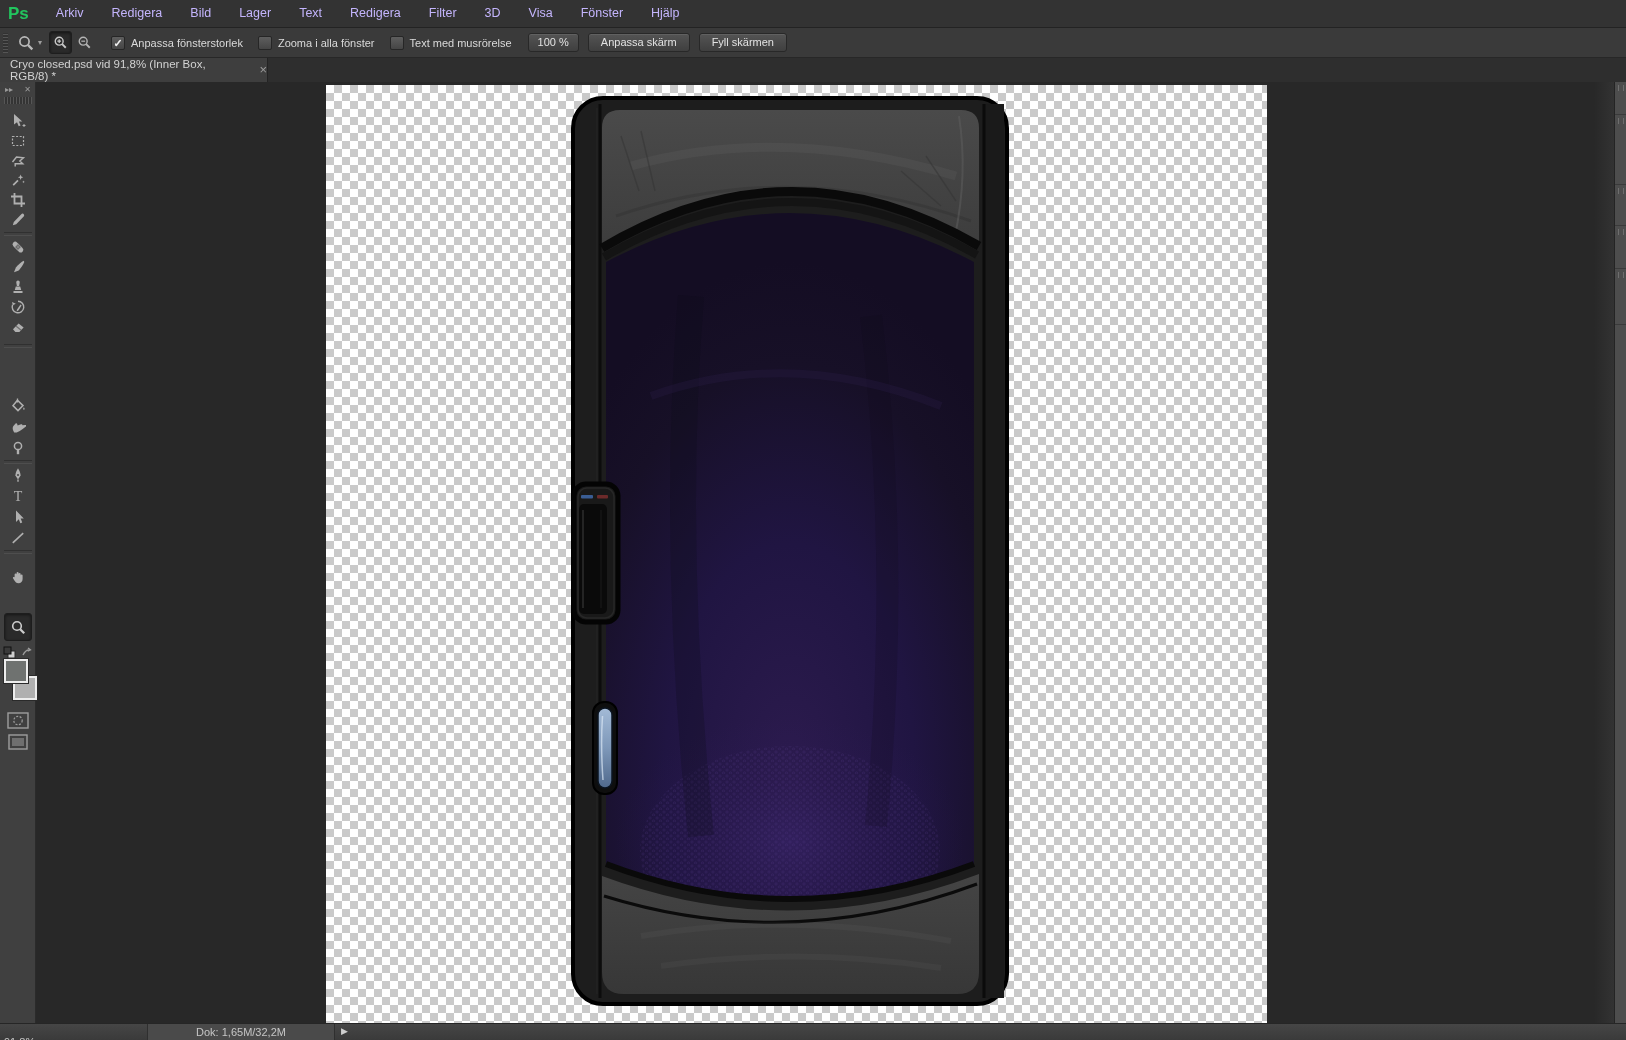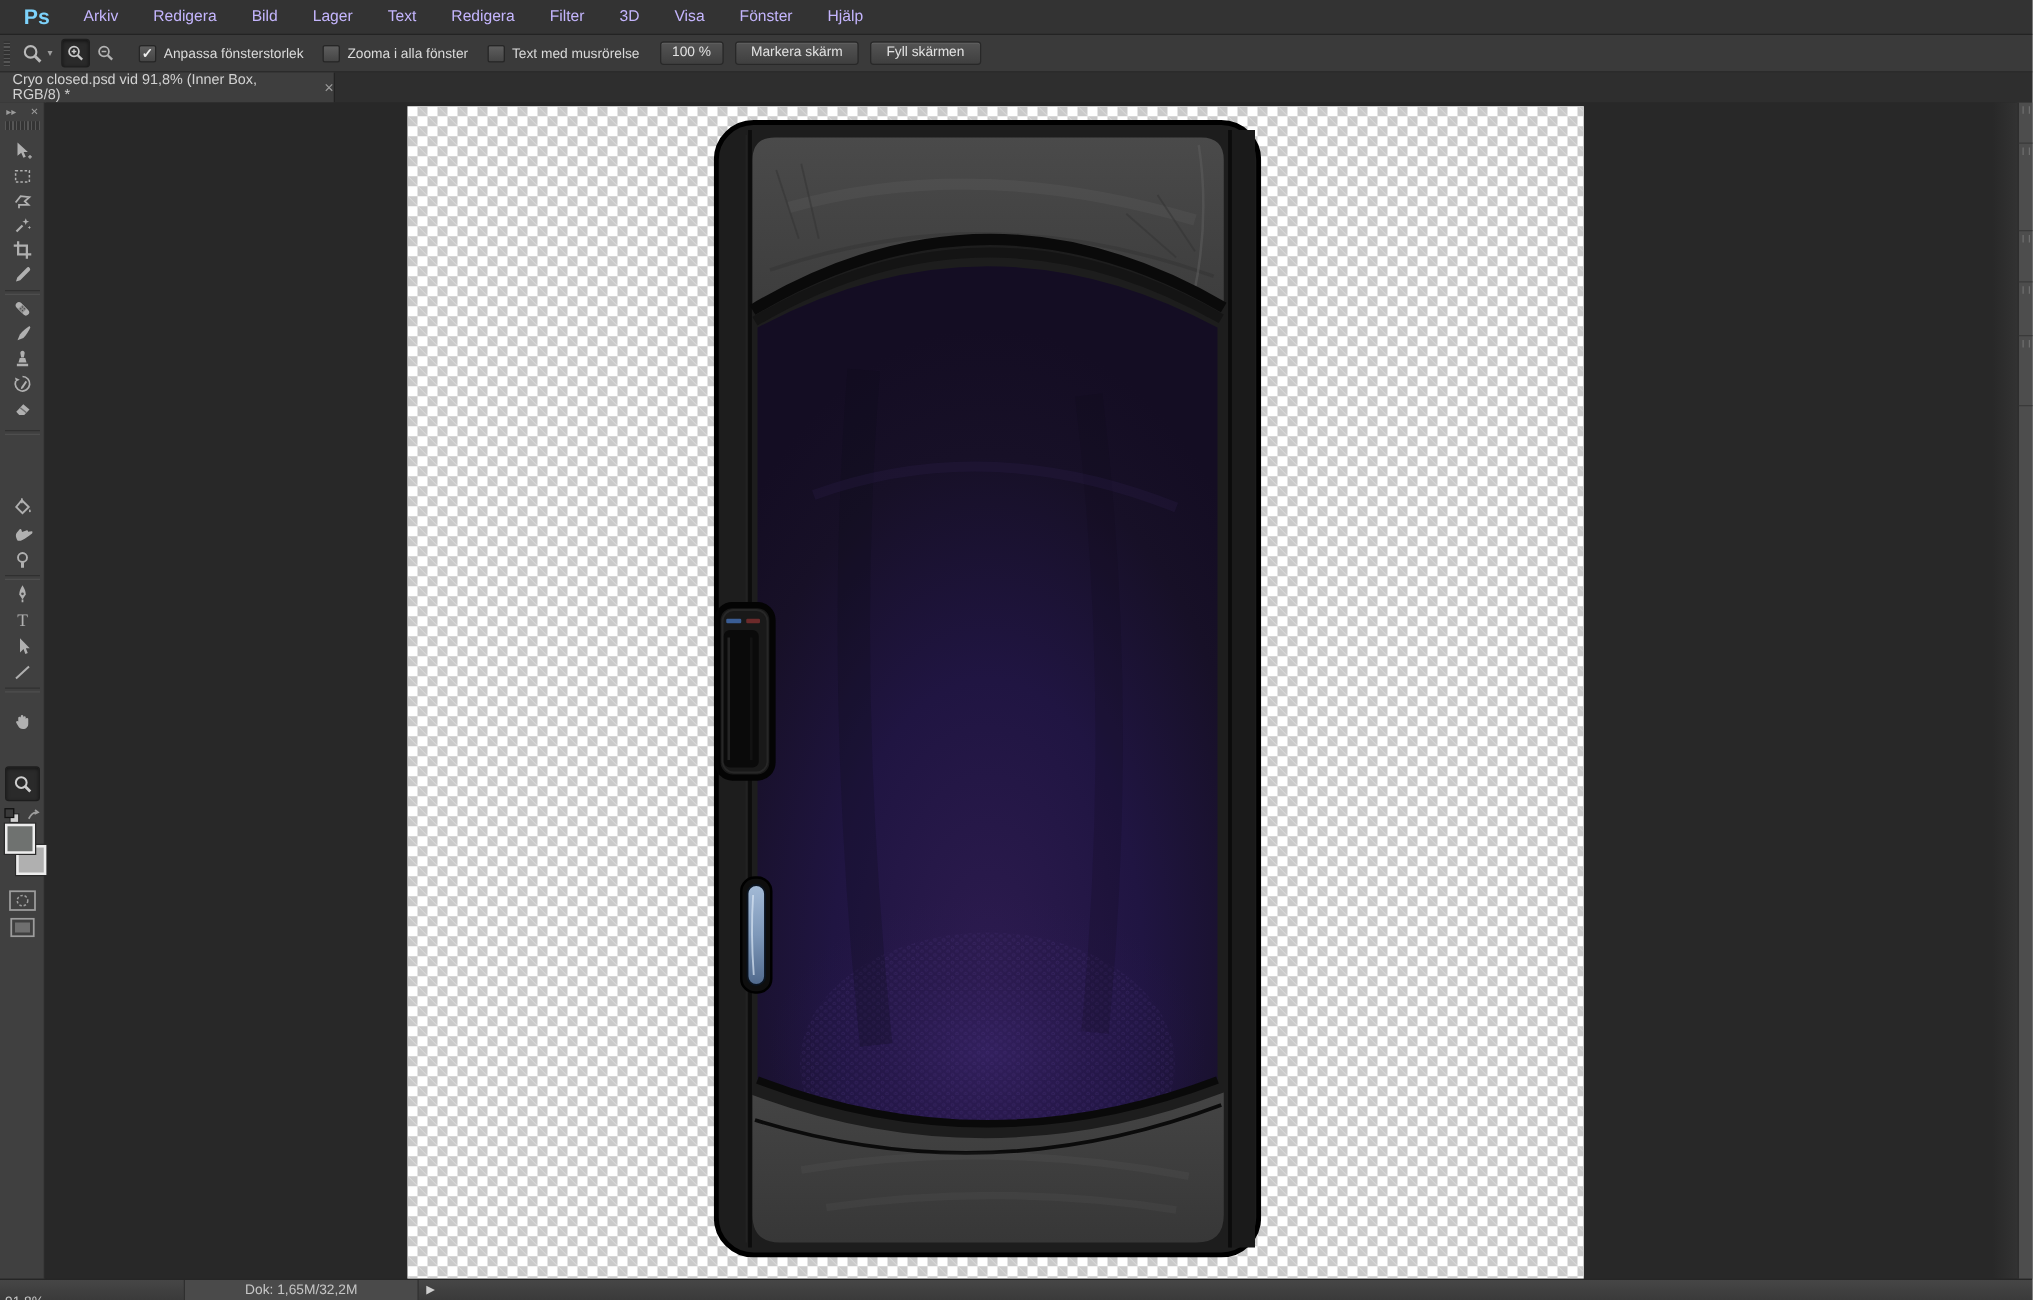--- a/index.html
+++ b/index.html
@@ -4,21 +4,21 @@
 <style>
   html,body{margin:0;padding:0;}
   body{
     width:1626px;height:1040px;position:relative;overflow:hidden;
     background:#282828;font-family:"Liberation Sans",sans-serif;
     -webkit-font-smoothing:antialiased;
   }
   
   .menu-bar{position:absolute;top:0;left:0;width:1626px;height:27px;background:#333333;
     border-bottom:1px solid #232323;display:flex;align-items:center;}
-  .ps-logo{color:#7dd3fc;font-weight:bold;font-size:17px;padding:0 13px 0 19px;letter-spacing:0;}
+  .ps-logo{color:#22c55e;font-weight:bold;font-size:17px;padding:0 13px 0 8px;letter-spacing:0;}
   .menu-item{color:#c4b5fd;font-size:12.5px;padding:0 14px;line-height:27px;cursor:default;}
   
   .options-bar{position:absolute;top:28px;left:0;width:1626px;height:29px;background:#3a3a3a;
     border-bottom:1px solid #272727;display:flex;align-items:center;}
   .opt-grip{width:5px;height:20px;margin:0 5px 0 3px;
     background:repeating-linear-gradient(0deg,#555 0 1px,#323232 1px 3px);}
   .opt-tool{display:flex;align-items:center;margin:0 6px 0 4px;}
   .caret{color:#9d9d9d;font-size:8px;margin-left:3px;}
   .zoombtn{width:21px;height:21px;display:flex;align-items:center;justify-content:center;border-radius:3px;margin:0 1px;}
   .zoombtn.pressed{background:#2a2a2a;border:1px solid #1e1e1e;box-shadow:inset 0 1px 3px rgba(0,0,0,.55);}
@@ -124,21 +124,21 @@
   </div>
   <div class="cbrow">
     <div class="checkbox"></div>
     <span class="cblabel">Zooma i alla fönster</span>
   </div>
   <div class="cbrow">
     <div class="checkbox"></div>
     <span class="cblabel">Text med musrörelse</span>
   </div>
   <button class="opt-btn val-btn">100 %</button>
-  <button class="opt-btn">Markera skärm</button>
+  <button class="opt-btn">Anpassa skärm</button>
   <button class="opt-btn">Fyll skärmen</button>
 </div>
 
 <div class="tab-bar">
   <div class="doc-tab">
     <span>Cryo closed.psd vid 91,8% (Inner Box, RGB/8) *</span>
     <span class="tab-close">×</span>
   </div>
 </div>
 

